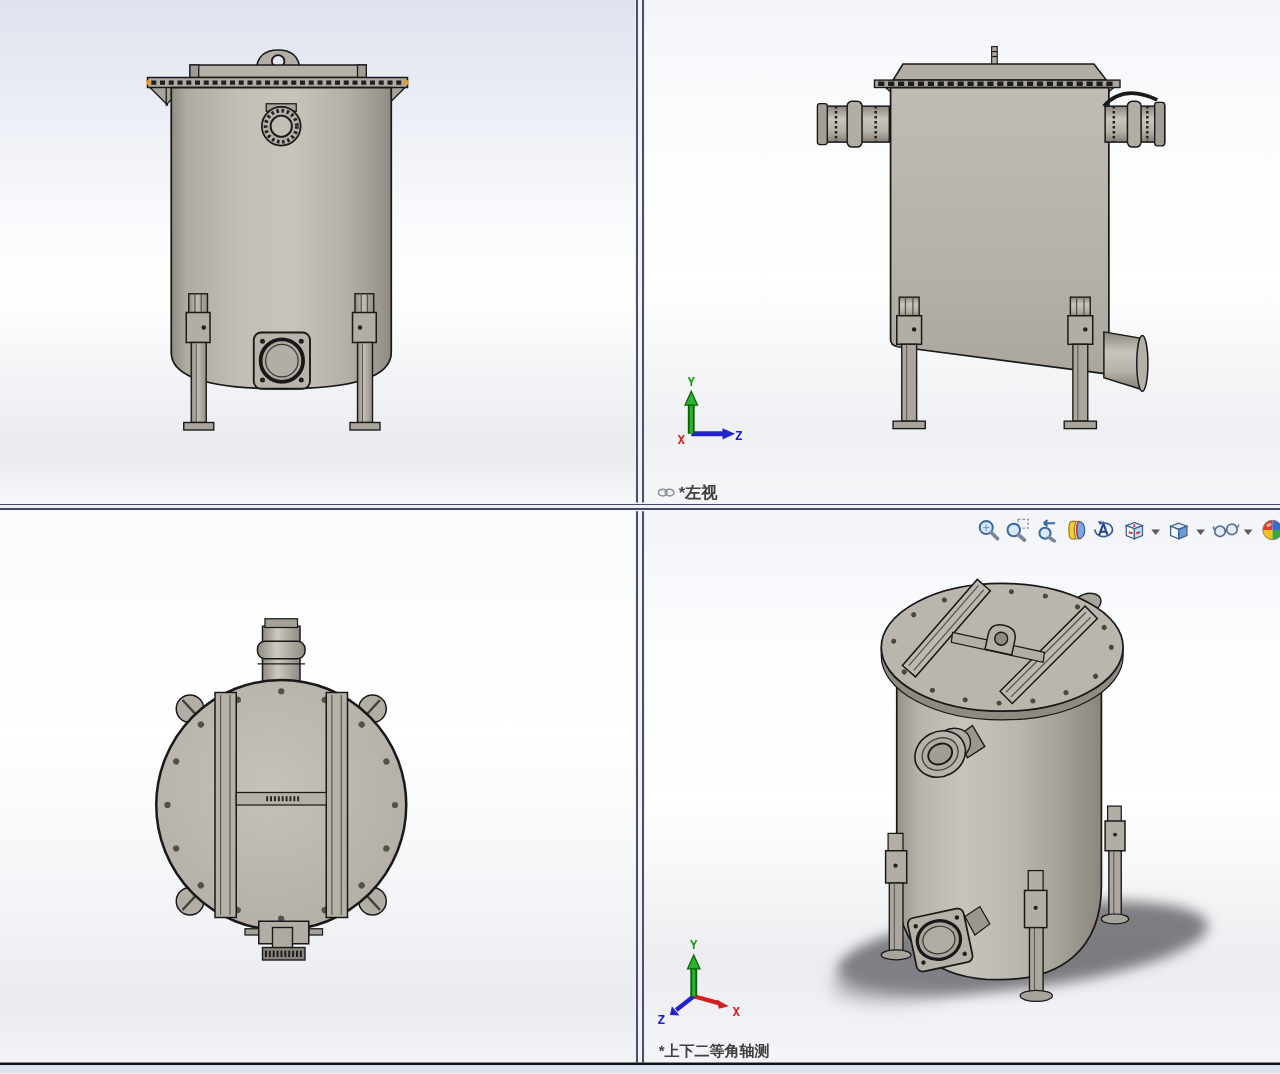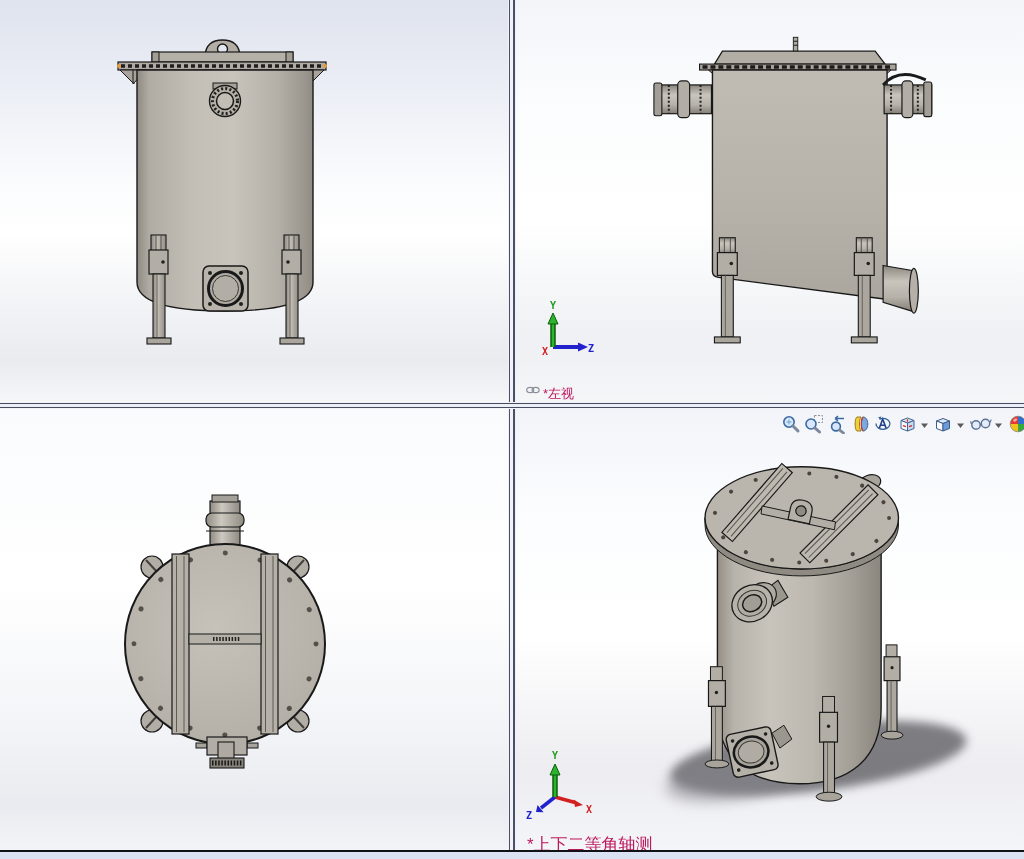--- a/index.html
+++ b/index.html
@@ -16,24 +16,24 @@
   #vp-bl{left:0;top:409px;width:508px;height:441px;
     background:linear-gradient(180deg,#fafbfd 0%,#ffffff 40%,#f3f4f7 72%,#e9ebf0 90%,#f2f4f8 100%)}
   #vp-br{left:516px;top:409px;width:508px;height:441px;
     background:linear-gradient(180deg,#f2f4f9 0%,#fcfdfe 25%,#ffffff 52%,#ededf1 82%,#f4f5f8 100%)}
   .splitter-v{position:absolute;left:508px;top:0;width:8px;height:850px;
     background:linear-gradient(90deg,#eef0f5 0 1px,#4a5068 1px 2.5px,#f0f2f7 2.5px 5.5px,#4a5068 5.5px 7px,#eef0f5 7px 8px)}
   .splitter-h{position:absolute;left:0;top:402px;width:1024px;height:7px;
     background:linear-gradient(180deg,#f2f3f8 0 1px,#454c62 1px 2.3px,#eceff5 2.3px 4.7px,#454c62 4.7px 6px,#f2f3f8 6px 7px)}
   .bottom-bar{position:absolute;left:0;top:850px;width:1024px;height:9px;
     background:linear-gradient(180deg,#101216 0 2px,#dbe2f2 2px 100%)}
-  .view-label{position:absolute;display:flex;gap:3px;
-    font-size:13px;font-weight:normal;color:#be185d;white-space:nowrap}
+  .view-label{position:absolute;display:flex;align-items:center;gap:3px;
+    font-size:13px;font-weight:bold;color:#404040;white-space:nowrap}
   #label-left-view{left:526px;top:385px}
-  #label-iso-view{left:527px;top:833px;font-size:17px}
+  #label-iso-view{left:527px;top:833px;font-size:12px}
   .hud-toolbar{position:absolute;left:780px;top:412px;width:244px;height:26px}
   .tb{position:absolute;top:2px;height:22px;cursor:pointer}
   .tb svg{display:block}
   .triad{position:absolute;pointer-events:none}
   .triad text{font-family:"DejaVu Sans Mono",monospace;font-weight:bold;font-size:10px}
 </style>
 </head>
 <body>
 
 <div class="vp" id="vp-tl">

